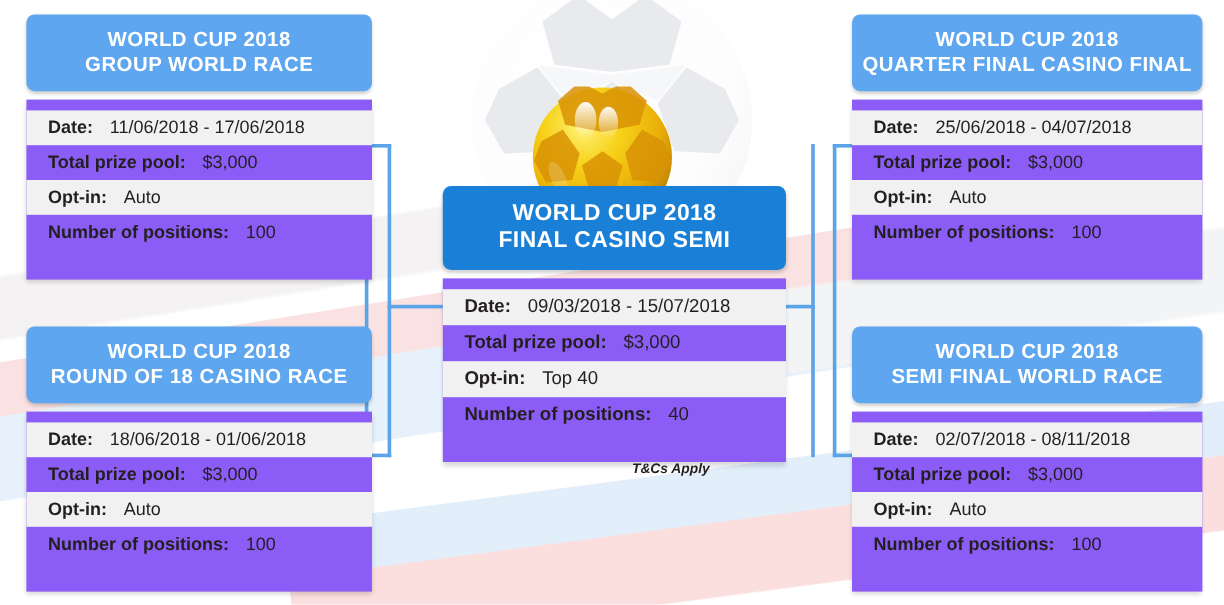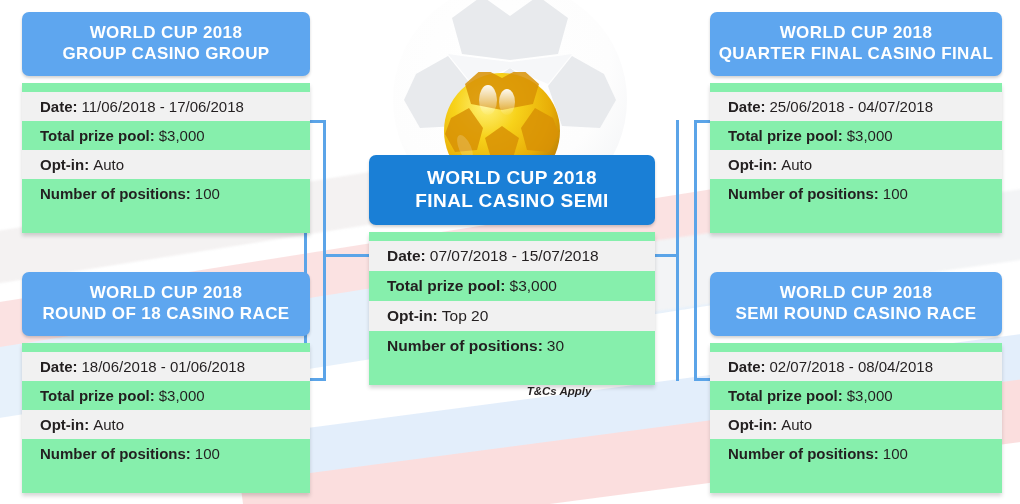--- a/index.html
+++ b/index.html
@@ -121,34 +121,34 @@
     display: flex;
     flex-direction: column;
     align-items: center;
     justify-content: center;
   }
   .card-header .ttl-line {
     display: block;
     white-space: nowrap;
   }
   .card-body {
-    background: #86efac;
+    background: #8b5cf6;
     box-shadow: 0 3px 4px rgba(0,0,0,0.16);
     position: relative;
     z-index: 2;
   }
   .row {
     display: flex;
     align-items: center;
     color: #231f20;
     white-space: nowrap;
   }
   .row.alt { background: #f1f1f1; }
   .row .lbl { font-weight: bold; }
-  .row .val { font-weight: normal; margin-left: 4px; }
+  .row .val { font-weight: normal; margin-left: 14px; }
 
   
   .card-outer .card-header {
     background: #5ea6ef;
     font-size: 17px;
     padding: 11px 8px 12px;
   }
   .card-outer .card-body {
     margin-top: 7px;
     padding: 9px 0 25px;
@@ -259,21 +259,21 @@
 
   <div class="connector" style="left:694px; top:120px; width:3px; height:261px;"></div>
   <div class="connector" style="left:694px; top:120px; width:22px; height:3px;"></div>
   <div class="connector" style="left:694px; top:378px; width:22px; height:3px;"></div>
   <div class="connector" style="left:676px; top:120px; width:3px; height:261px;"></div>
   <div class="connector" style="left:652px; top:254px; width:27px; height:3px;"></div>
 
   <div class="card card-outer" style="left:22px; top:12px; width:288px;">
     <div class="card-header">
       <span class="ttl-line">WORLD CUP 2018</span>
-      <span class="ttl-line">GROUP CASINO GROUP</span>
+      <span class="ttl-line">GROUP WORLD RACE</span>
     </div>
     <div class="card-body">
       <div class="row alt">
         <span class="lbl">Date:</span>
         <span class="val">11/06/2018 - 17/06/2018</span>
       </div>
       <div class="row">
         <span class="lbl">Total prize pool:</span>
         <span class="val">$3,000</span>
       </div>
@@ -334,26 +334,26 @@
       <div class="row">
         <span class="lbl">Number of positions:</span>
         <span class="val">100</span>
       </div>
     </div>
   </div>
 
   <div class="card card-outer" style="left:710px; top:272px; width:292px;">
     <div class="card-header">
       <span class="ttl-line">WORLD CUP 2018</span>
-      <span class="ttl-line">SEMI ROUND CASINO RACE</span>
-    </div>
-    <div class="card-body">
-      <div class="row alt">
-        <span class="lbl">Date:</span>
-        <span class="val">02/07/2018 - 08/04/2018</span>
+      <span class="ttl-line">SEMI FINAL WORLD RACE</span>
+    </div>
+    <div class="card-body">
+      <div class="row alt">
+        <span class="lbl">Date:</span>
+        <span class="val">02/07/2018 - 08/11/2018</span>
       </div>
       <div class="row">
         <span class="lbl">Total prize pool:</span>
         <span class="val">$3,000</span>
       </div>
       <div class="row alt">
         <span class="lbl">Opt-in:</span>
         <span class="val">Auto</span>
       </div>
       <div class="row">
@@ -364,32 +364,32 @@
   </div>
 
   <div class="card card-center" style="left:369px; top:155px; width:286px;">
     <div class="card-header">
       <span class="ttl-line">WORLD CUP 2018</span>
       <span class="ttl-line">FINAL CASINO SEMI</span>
     </div>
     <div class="card-body">
       <div class="row alt">
         <span class="lbl">Date:</span>
-        <span class="val">07/07/2018 - 15/07/2018</span>
-      </div>
-      <div class="row">
-        <span class="lbl">Total prize pool:</span>
-        <span class="val">$3,000</span>
-      </div>
-      <div class="row alt">
-        <span class="lbl">Opt-in:</span>
-        <span class="val">Top 20</span>
-      </div>
-      <div class="row">
-        <span class="lbl">Number of positions:</span>
-        <span class="val">30</span>
+        <span class="val">09/03/2018 - 15/07/2018</span>
+      </div>
+      <div class="row">
+        <span class="lbl">Total prize pool:</span>
+        <span class="val">$3,000</span>
+      </div>
+      <div class="row alt">
+        <span class="lbl">Opt-in:</span>
+        <span class="val">Top 40</span>
+      </div>
+      <div class="row">
+        <span class="lbl">Number of positions:</span>
+        <span class="val">40</span>
       </div>
     </div>
   </div>
 
   <div class="tcs">T&amp;Cs Apply</div>
 
 </div>
 
 </body></html>

